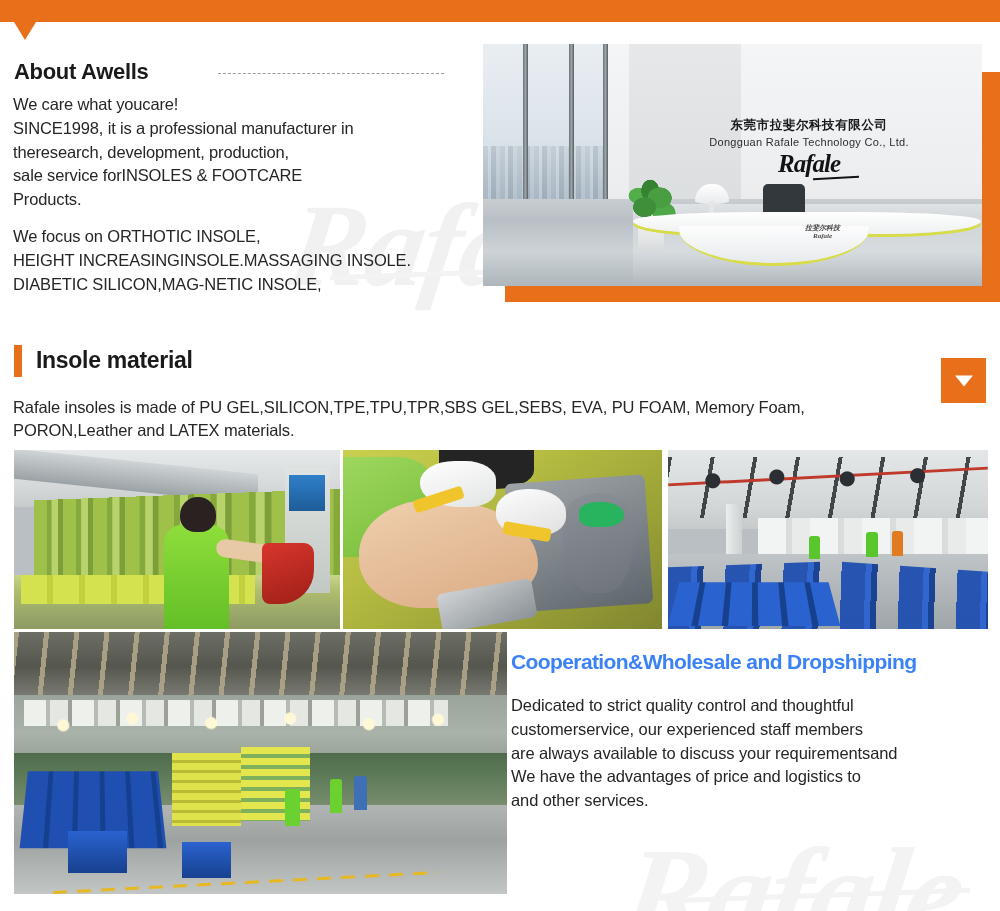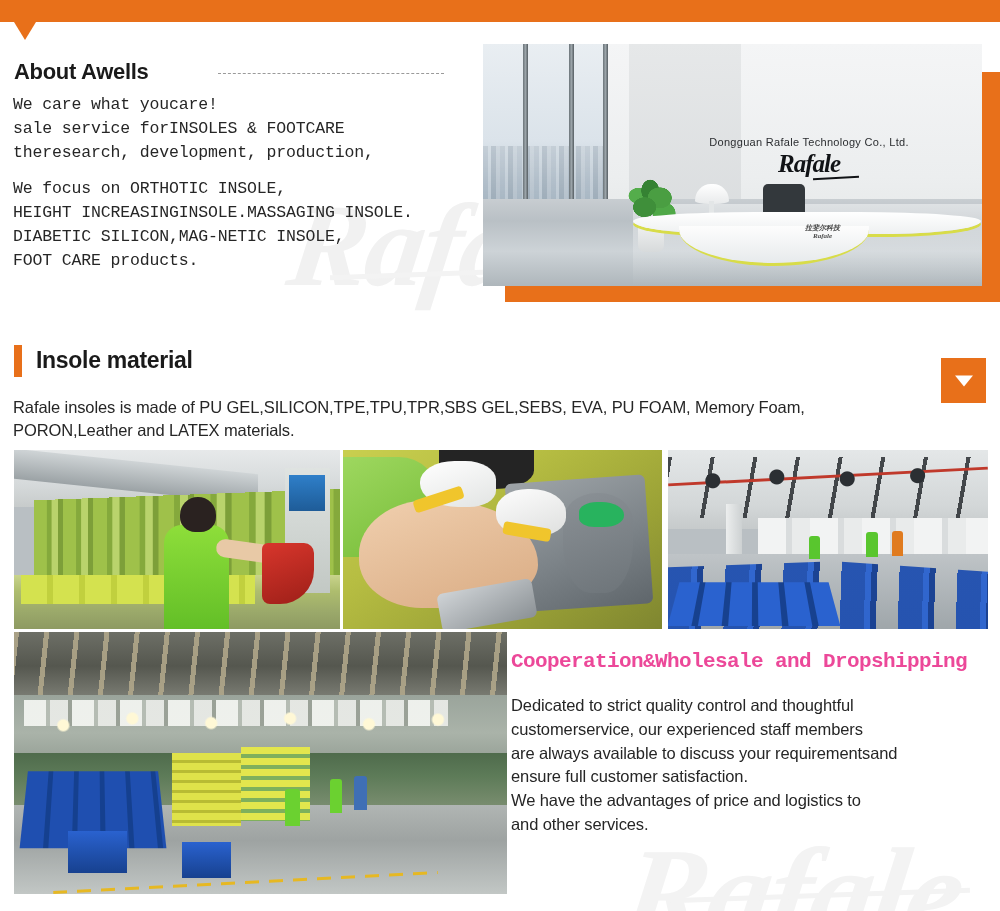--- a/index.html
+++ b/index.html
@@ -87,21 +87,21 @@
 
   .about-body {
     position: absolute;
     left: 13px; top: 93px;
     width: 470px;
     font-size: 16.5px;
     line-height: 23.8px;
     color: #262626;
     letter-spacing: -0.15px;
   }
-  .about-body p { margin: 0; font-family: Liberation Mono, monospace; }
+  .about-body p { margin: 0; }
   .about-body .gap { height: 13px; }
 
   
   .hero-accent {
     position: absolute;
     left: 505px; top: 72px;
     width: 495px; height: 230px;
     background: #E8701A;
   }
   .hero-img {
@@ -514,22 +514,22 @@
     background: #6bd130; border-radius: 3px 3px 0 0;
   }
   .f4-worker-c {
     position: absolute; left:69%; top:55%; width:2.6%; height:13%;
     background: #3f6fb5; border-radius: 3px 3px 0 0;
   }
 
   
   .coop-title {
     position: absolute; left: 511px; top: 650px;
-    font-size: 21px; font-weight: bold; color: #ec4899;
-    letter-spacing: -0.6px; white-space: nowrap; font-family: Liberation Mono, monospace;
+    font-size: 21px; font-weight: bold; color: #3b82f6;
+    letter-spacing: -0.6px; white-space: nowrap;
   }
   .coop-body {
     position: absolute; left: 511px; top: 694px;
     width: 480px;
     font-size: 16.5px; line-height: 23.8px; color: #262626;
     letter-spacing: -0.1px;
   }
   .coop-body p { margin: 0; }
 </style>
 </head>
@@ -541,46 +541,48 @@
   <div class="topbar-notch"></div>
 
   <div class="watermark wm-top">Rafale</div>
   <div class="wm-underline wm-top-u"></div>
 
   <div class="about-title">About Awells</div>
   <div class="about-dash"></div>
 
   <div class="about-body">
     <p>We care what youcare!</p>
+    <p>SINCE1998, it is a professional manufacturer in</p>
+    <p>theresearch, development, production,</p>
     <p>sale service forINSOLES &amp; FOOTCARE</p>
-    <p>theresearch, development, production,</p>
+    <p>Products.</p>
     <div class="gap"></div>
     <p>We focus on ORTHOTIC INSOLE,</p>
     <p>HEIGHT INCREASINGINSOLE.MASSAGING INSOLE.</p>
     <p>DIABETIC SILICON,MAG-NETIC INSOLE,</p>
-    <p>FOOT CARE products.</p>
   </div>
 
   <div class="hero-accent"></div>
 
   <div class="hero-img">
     <div class="office">
 
       <div class="office-backwall"></div>
       <div class="office-wallpanel"></div>
 
       <div class="office-window"></div>
       <div class="office-city"></div>
       <div class="mullion" style="left:40px"></div>
       <div class="mullion" style="left:86px"></div>
       <div class="mullion" style="left:120px"></div>
 
       <div class="office-floor"></div>
       <div class="floor-shine"></div>
 
+      <div class="wall-cn">东莞市拉斐尔科技有限公司</div>
       <div class="wall-en">Dongguan Rafale Technology Co., Ltd.</div>
       <div class="wall-logo">Rafale</div>
       <div class="wall-logo-u"></div>
 
       <div class="plant-leaves"></div>
       <div class="plant-pot"></div>
 
       <div class="chair"></div>
       <div class="lamp-shade"></div>
       <div class="lamp-stem"></div>
@@ -672,18 +674,17 @@
 
   <div class="watermark wm-bottom">Rafale</div>
   <div class="wm-underline wm-bot-u"></div>
 
   <div class="coop-title">Cooperation&amp;Wholesale and Dropshipping</div>
 
   <div class="coop-body">
     <p>Dedicated to strict quality control and thoughtful</p>
     <p>customerservice, our experienced staff members</p>
     <p>are always available to discuss your requirementsand</p>
-    <p>ensure full customer satisfaction.</p>
     <p>We have the advantages of price and logistics to</p>
     <p>and other services.</p>
   </div>
 
 </div>
 
 </body></html>

